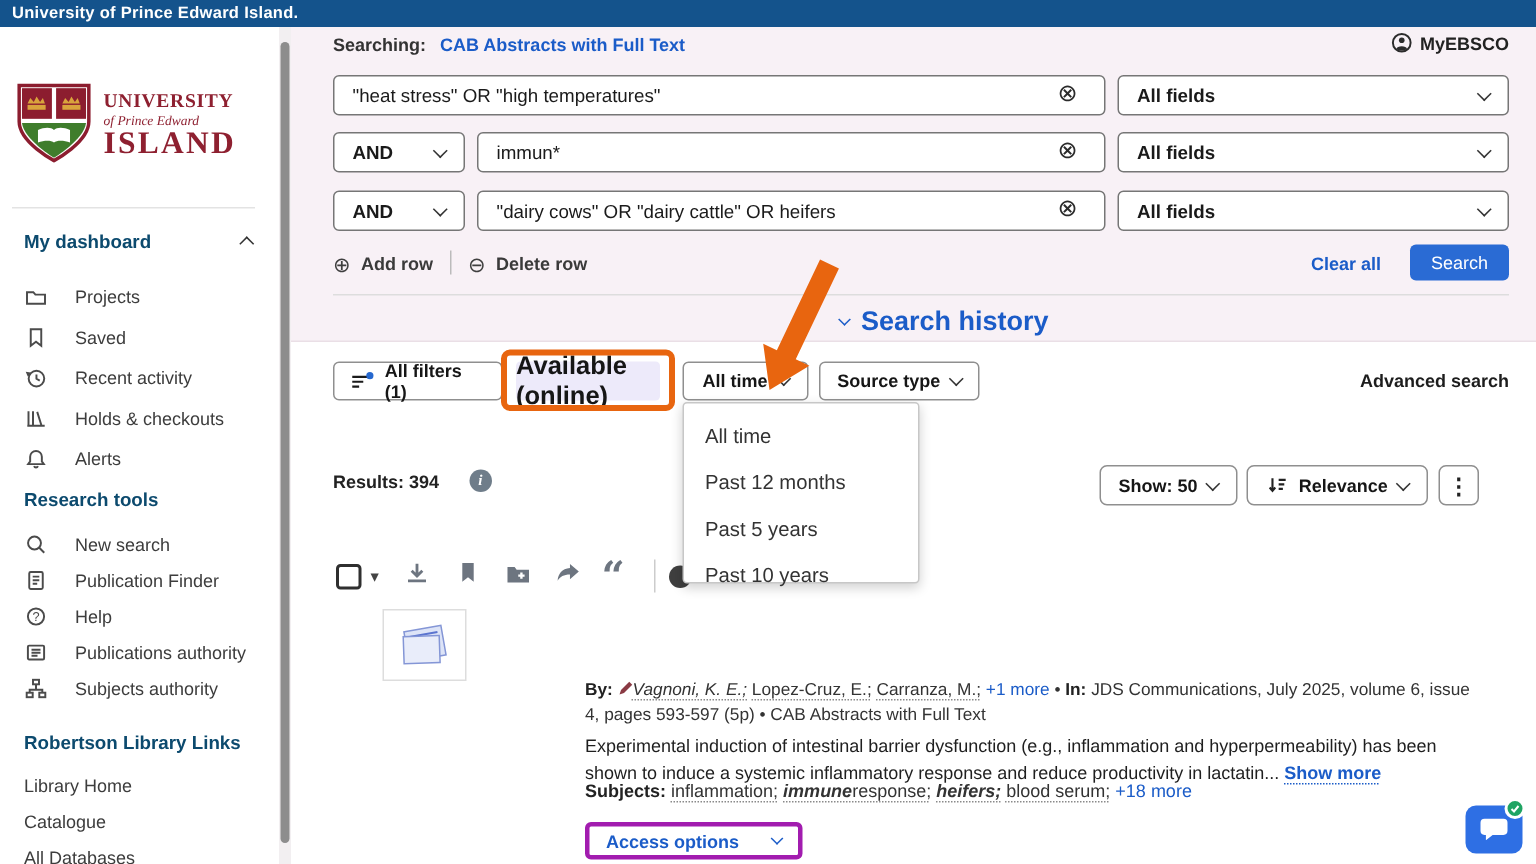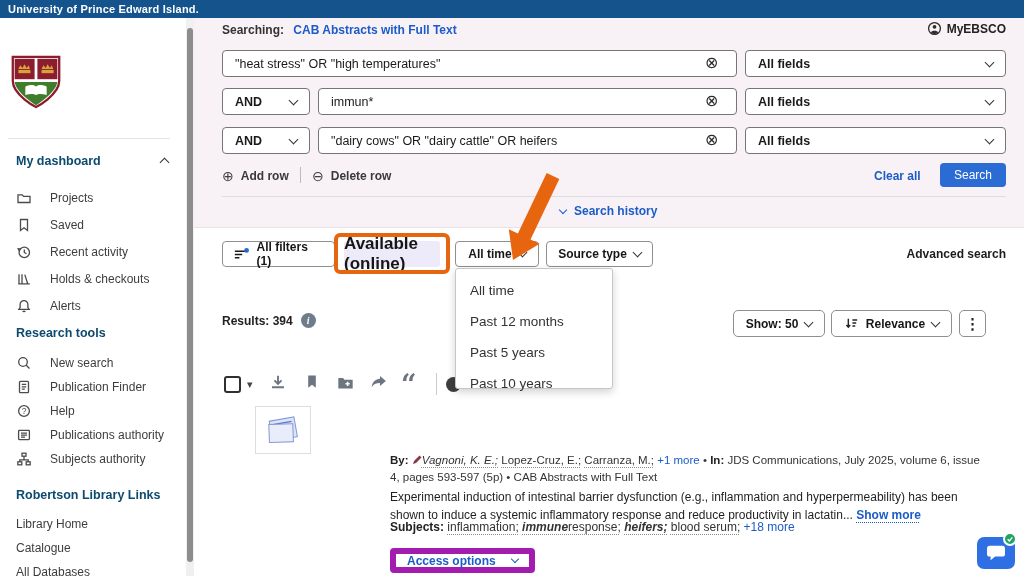--- a/index.html
+++ b/index.html
@@ -49,21 +49,21 @@
   .orange-box{position:absolute;border:4px solid var(--annotation-orange,#e8650f);border-radius:6px;
               pointer-events:none;z-index:35}
   .avail-btn{position:absolute;display:flex;align-items:center;justify-content:center;height:26px;
              background:#edeafa;border-radius:3px;font-size:12px;font-weight:600;color:#161616;cursor:pointer}
   .menu{position:absolute;background:#fff;border:1px solid #c7c7c7;border-radius:3px;
         box-shadow:0 3px 8px rgba(0,0,0,.18);z-index:30;display:flex;flex-direction:column;padding:6px 0}
   .menu-item{padding:8px 14px;font-size:13.5px;color:#333;cursor:pointer}
   .arrow-anno{position:absolute;z-index:40;pointer-events:none}
 
   
-  .res-count{position:absolute;font-size:12px;font-weight:600;color:#222;display:flex;align-items:center;gap:8px}
+  .res-count{position:absolute;font-size:12px;font-weight:600;color:#222;display:flex;align-items:center;gap:20px}
   .info-i{display:inline-flex;width:15px;height:15px;border-radius:50%;background:#6f7d8a;color:#fff;
           font-size:10px;font-weight:bold;font-family:"Liberation Serif",serif;font-style:italic;
           align-items:center;justify-content:center;cursor:pointer}
   .kebab{font-size:15px;font-weight:bold;color:#222;letter-spacing:0}
 
   
   .cbox{position:absolute;width:17px;height:17px;border:2px solid #2f2f2f;border-radius:3px;background:#fff;cursor:pointer}
   .tbicon{position:absolute;cursor:pointer;color:#6d7580}
   .tb-div{position:absolute;width:1px;height:22px;background:#ccc}
   .quote-glyph{font-family:"DejaVu Serif",serif;font-weight:bold;font-size:27px;line-height:.55;color:#6d7580}
@@ -78,21 +78,21 @@
   .byline b{color:#222}
   .dotted{text-decoration:underline dotted 1px #8a8a8a;text-underline-offset:2.5px;cursor:pointer;color:#333}
   .italic{font-style:italic}
   .bolditalic{font-weight:bold;font-style:italic}
   .more-link{color:var(--accent-blue,#1b5cc8);cursor:pointer}
   .abstract{position:absolute;font-size:12px;line-height:17.5px;color:#1f1f1f}
   .showmore{color:var(--accent-blue,#1b5cc8);font-weight:600;text-decoration:underline dotted 1px;
             text-underline-offset:2.5px;cursor:pointer}
   .subjects{position:absolute;font-size:12px;color:#222}
   .access-btn{position:absolute;display:flex;align-items:center;justify-content:space-between;height:25px;
-              border:6px solid #a21caf;border-radius:4px;background:#fff;padding:0 11px;
+              border:3px solid #a21caf;border-radius:4px;background:#fff;padding:0 11px;
               font-size:12px;font-weight:bold;color:var(--accent-blue,#1b5cc8);cursor:pointer}
 
   
   .chat{position:absolute;width:38px;height:32px;background:#2e6fe4;border-radius:7px;
         display:flex;align-items:center;justify-content:center;cursor:pointer}
   .chat-badge{position:absolute;width:14px;height:14px;border-radius:50%;background:#1fa463;border:2px solid #fff;
               display:flex;align-items:center;justify-content:center}
 
   
   .wm1{font-family:"Liberation Serif",serif;font-weight:bold;font-size:13px;letter-spacing:.5px;color:#8e2030}
@@ -115,20 +115,25 @@
         <path d="M5 5h21.5v22H5z" fill="#8c1d2f"></path>
         <path d="M29.5 5H51v22H29.5z" fill="#8c1d2f"></path>
         <path d="M5 30h46c-1.5 12-23 25-23 25S6.5 42 5 30z" fill="#3f7d2c"></path>
         <path d="M9 16l2-4 2.5 3 2-4 2.5 4 2-3 1.5 4z" fill="#d9a33c"></path>
         <path d="M34 16l2-4 2.5 3 2-4 2.5 4 2-3 1.5 4z" fill="#d9a33c"></path>
         <rect x="9" y="17" width="13" height="3.5" fill="#d9a33c"></rect>
         <rect x="34" y="17" width="13" height="3.5" fill="#d9a33c"></rect>
         <path d="M16.5 35c4.5-2.2 9.5-2.2 11.5 0v9c-2-1.6-7-1.6-11.5 0z" fill="#fff"></path>
         <path d="M39.5 35c-4.5-2.2-9.5-2.2-11.5 0v9c2-1.6 7-1.6 11.5 0z" fill="#fff"></path>
       </svg>
+      <div>
+        <div class="wm1">UNIVERSITY</div>
+        <div class="wm2">of Prince Edward</div>
+        <div class="wm3">ISLAND</div>
+      </div>
     </div>
     <div class="side-div"></div>
 
     <div class="side-h" style="top:136px">
       <span>My dashboard</span>
       <span class="chev up"></span>
     </div>
     <div class="side-list" style="top:166px">
       <div class="side-item" style="height:27px">
         <svg width="16" height="16" viewBox="0 0 16 16" fill="none" stroke="#4b4b4b" stroke-width="1.3">
@@ -279,21 +284,21 @@
   <div class="rowtool" style="left:312px;top:168px">
     <span class="uicon" style="font-size:14px">⊖</span>
     <span>Delete row</span>
   </div>
   <span class="abs link" style="left:874px;top:169px;font-size:12px">Clear all</span>
   <button class="searchbtn" style="left:940px;top:163px;width:66px;height:24px">Search</button>
 
   <div class="abs" style="left:222px;top:196px;width:784px;height:1px;background:#ddd"></div>
   <div class="abs" style="left:560px;top:204px;display:flex;align-items:center;gap:8px;cursor:pointer">
     <span class="chev blue sm"></span>
-    <span class="link" style="font-size:12px">Search history</span>
+    <span class="link" style="font-size:18px">Search history</span>
   </div>
 
   <div class="btn" style="left:222px;top:241px;width:113px">
     <svg width="17" height="15" viewBox="0 0 18 16">
         <path d="M2 4.5h11M2 8h8M2 11.5h5" stroke="#1a1a1a" stroke-width="1.6" fill="none"></path>
         <circle cx="14.8" cy="3.6" r="2.6" fill="#2668cf"></circle>
       </svg>
     <span>All filters (1)</span>
   </div>
 

